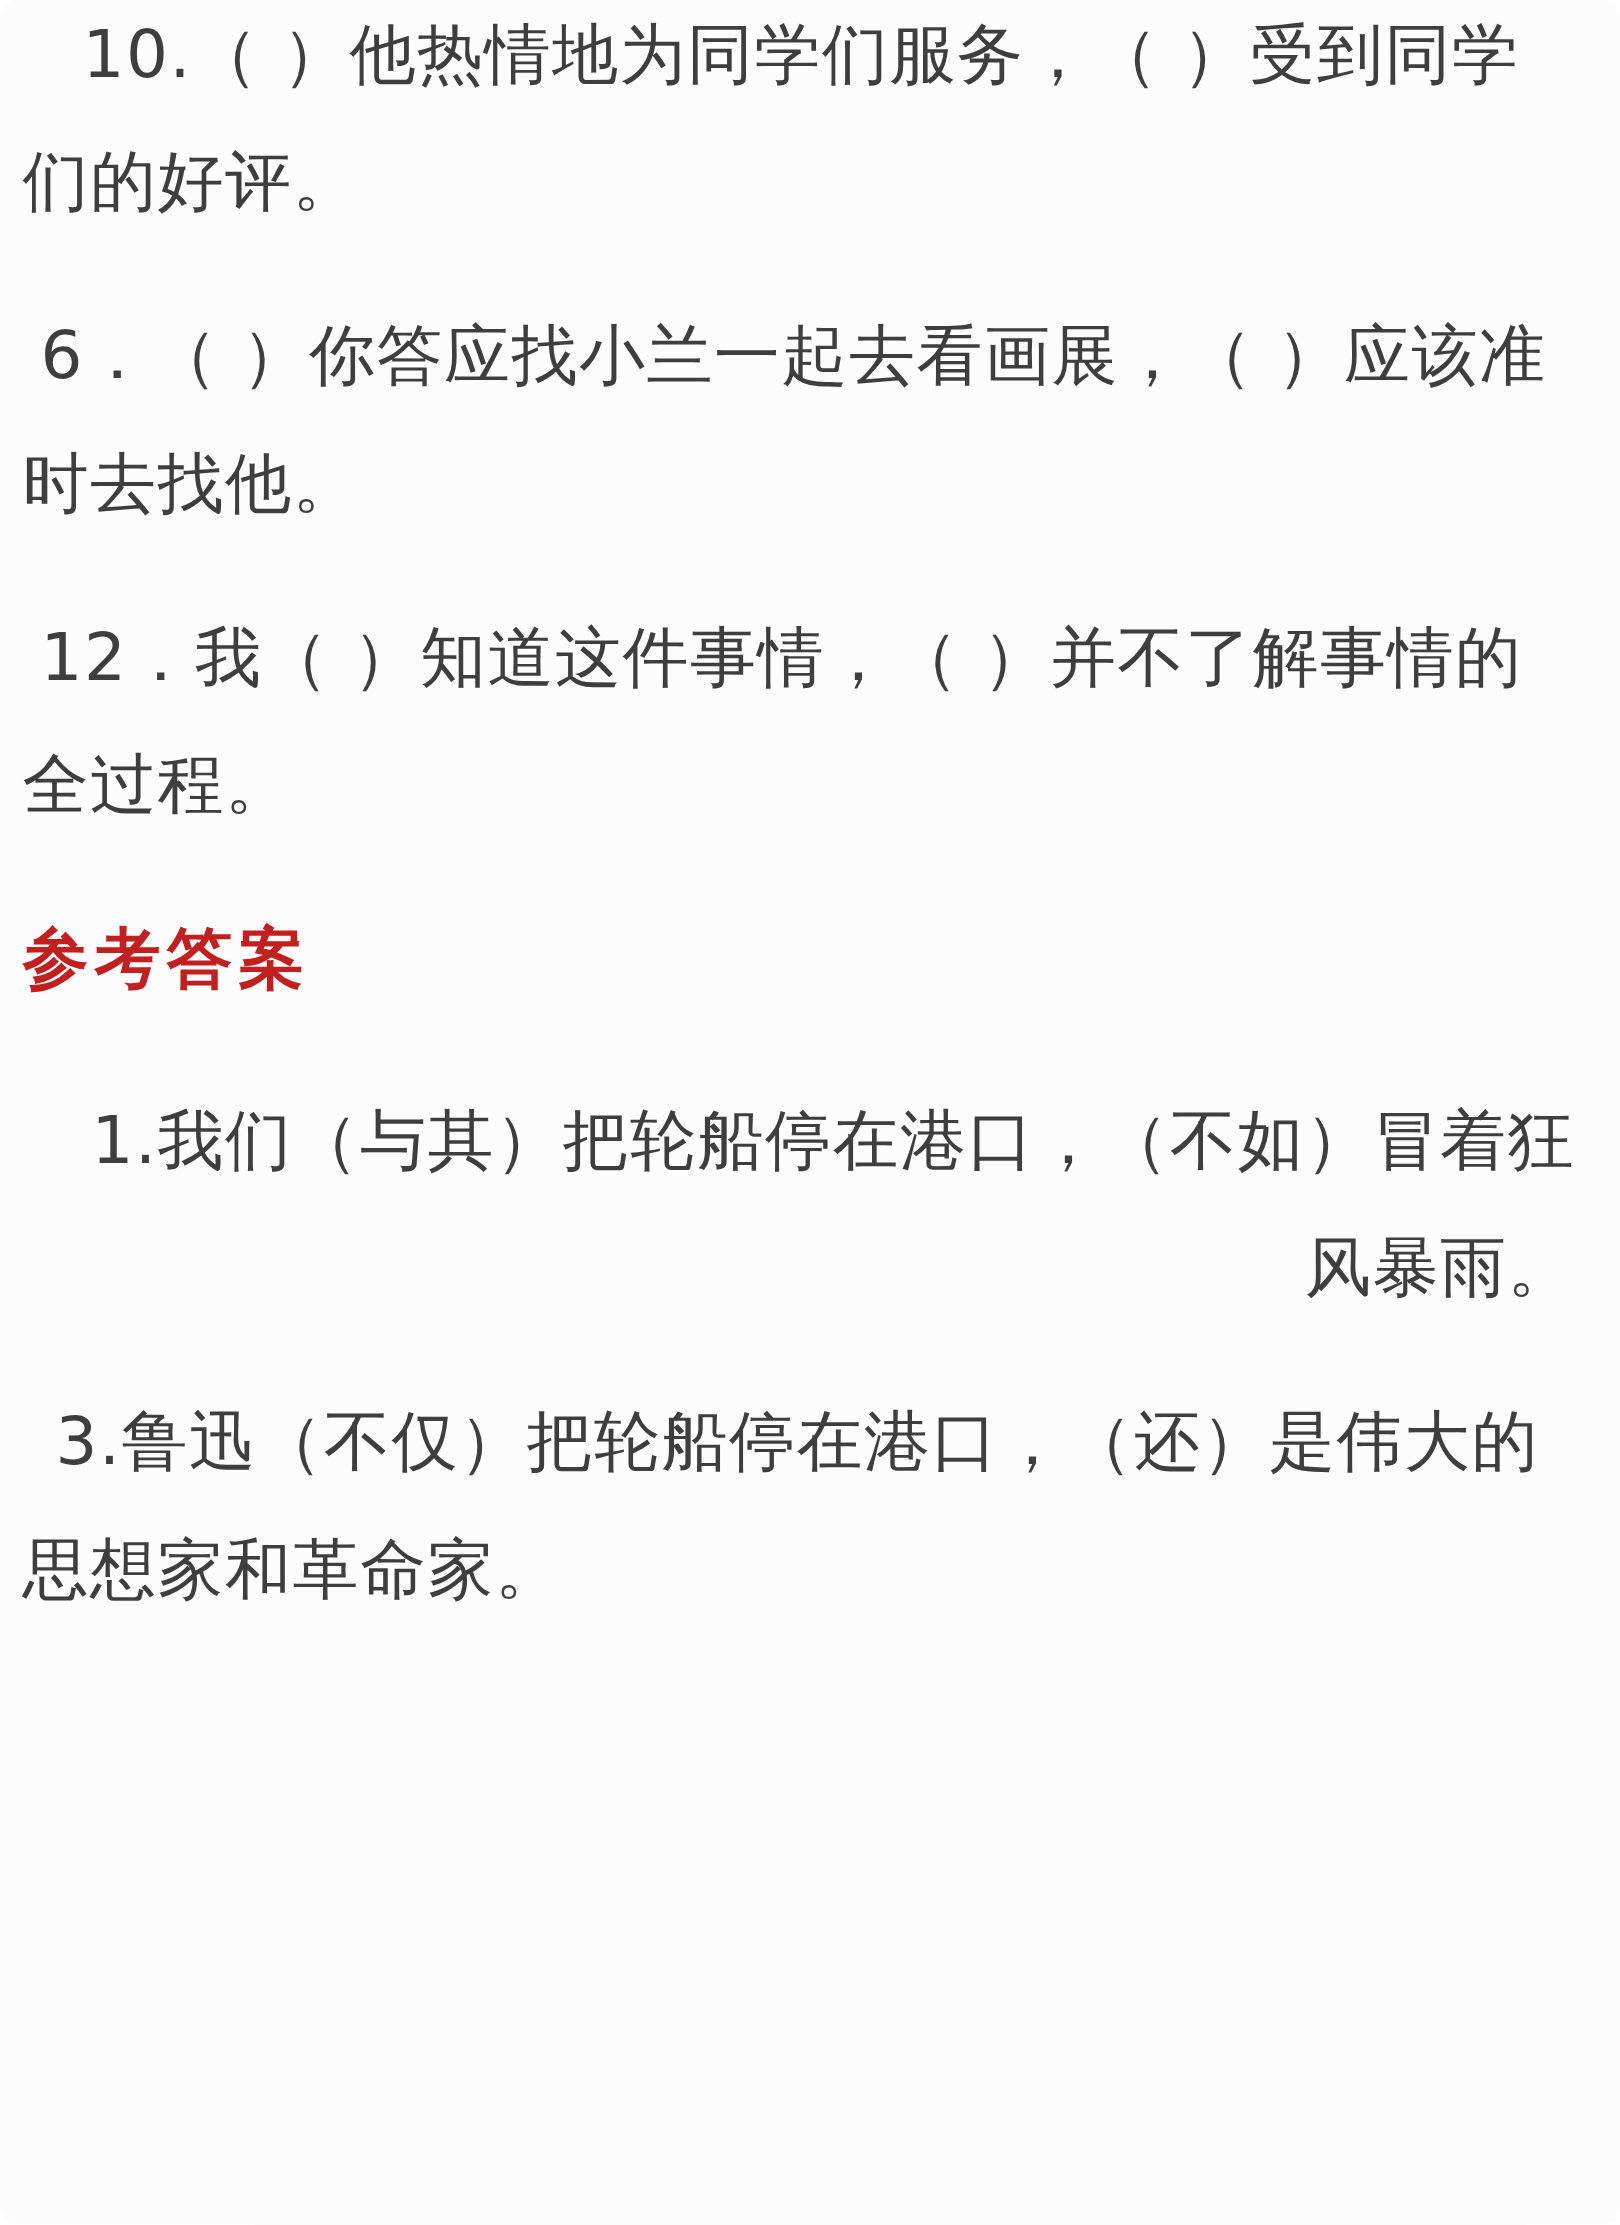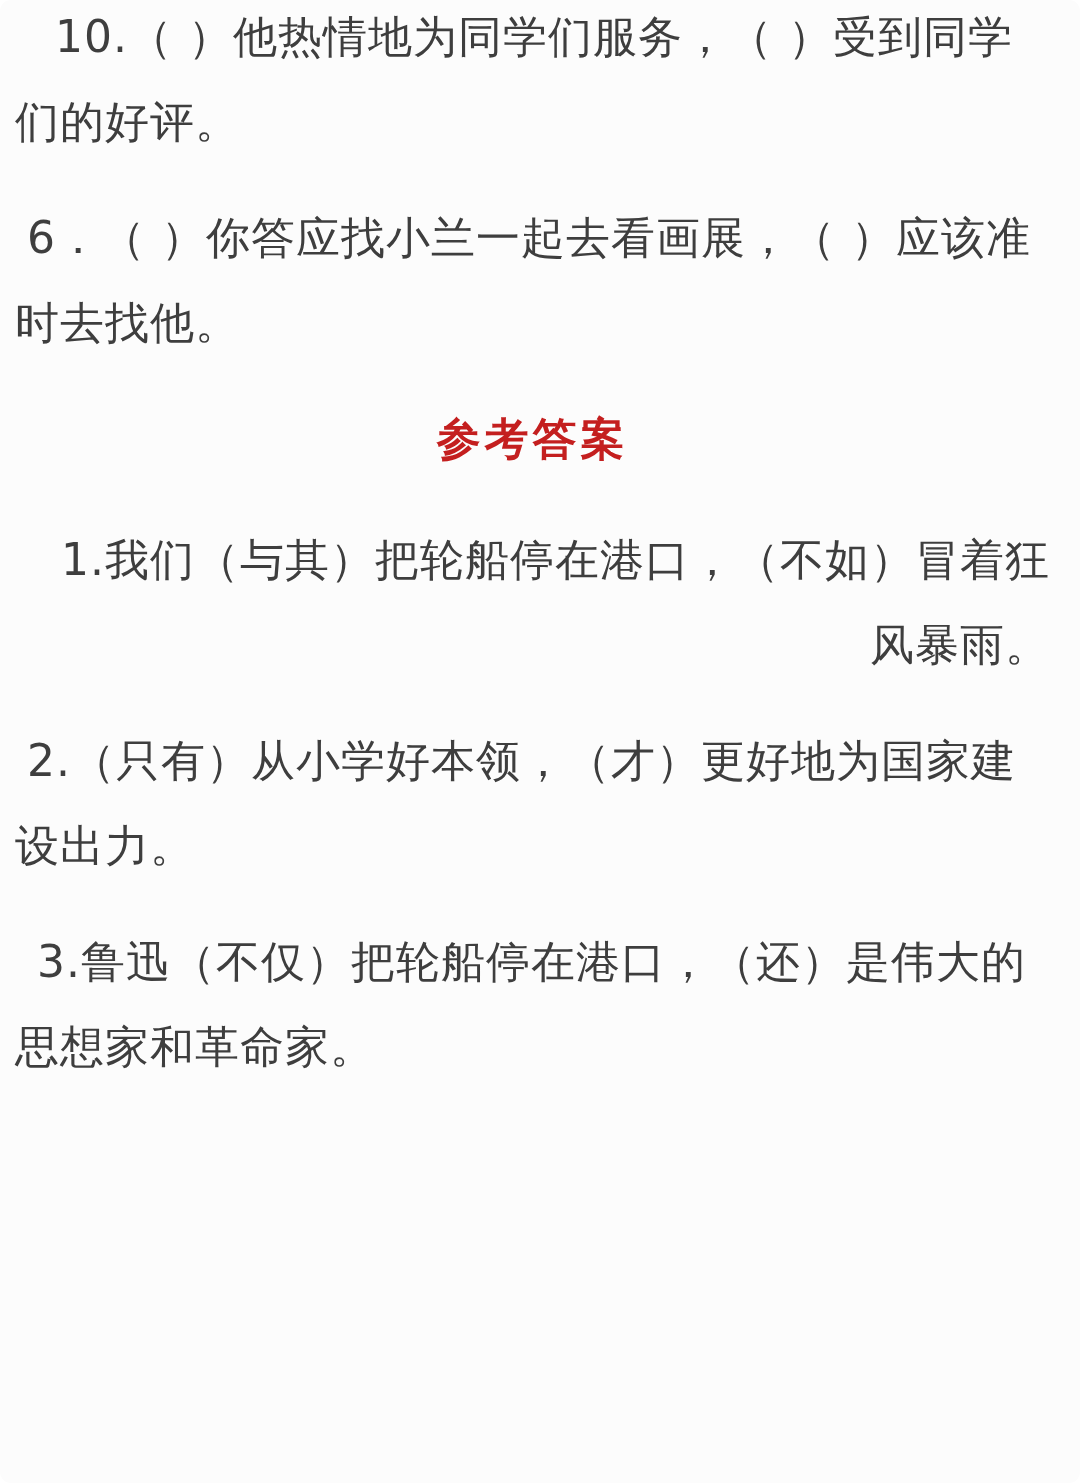--- a/index.html
+++ b/index.html
@@ -27,21 +27,21 @@
     letter-spacing: 1px;
   }
   .para.first {
     margin-top: -6px;
   }
   .para.indent-lg { text-indent: 40px; }
   .para.indent-md { text-indent: 22px; }
   .para.indent-sm { text-indent: 10px; text-align: right; }
   .answers-heading {
     margin: 0 0 36px 0;
-    text-align: center;
+    text-align: left;
     color: #c41f1f;
     font-weight: bold;
     font-size: 44px;
     line-height: 85px;
     letter-spacing: 4px;
     text-indent: 0;
   }
   .num {
     white-space: pre;
   }
@@ -49,22 +49,22 @@
 </head>
 <body>
 
 <div class="page">
 
   <p class="para first indent-lg"><span class="num">10.</span><span>（ ）他热情地为同学们服务，（ ）受到同学们的好评。</span></p>
 
   <p class="para"><span class="num">6．</span><span>（ ）你答应找小兰一起去看画展，（ ）应该准时去找他。</span></p>
 
 
+  <p class="para"><span class="num">12．</span><span>我（ ）知道这件事情，（ ）并不了解事情的全过程。</span></p>
 
   <p class="answers-heading">参考答案</p>
 
   <p class="para indent-sm"><span class="num">1.</span><span>我们（与其）把轮船停在港口，（不如）冒着狂风暴雨。</span></p>
 
-  <p class="para"><span class="num">2.</span><span>（只有）从小学好本领，（才）更好地为国家建设出力。</span></p>
 
   <p class="para indent-md"><span class="num">3.</span><span>鲁迅（不仅）把轮船停在港口，（还）是伟大的思想家和革命家。</span></p>
 
 </div>
 
 </body></html>

